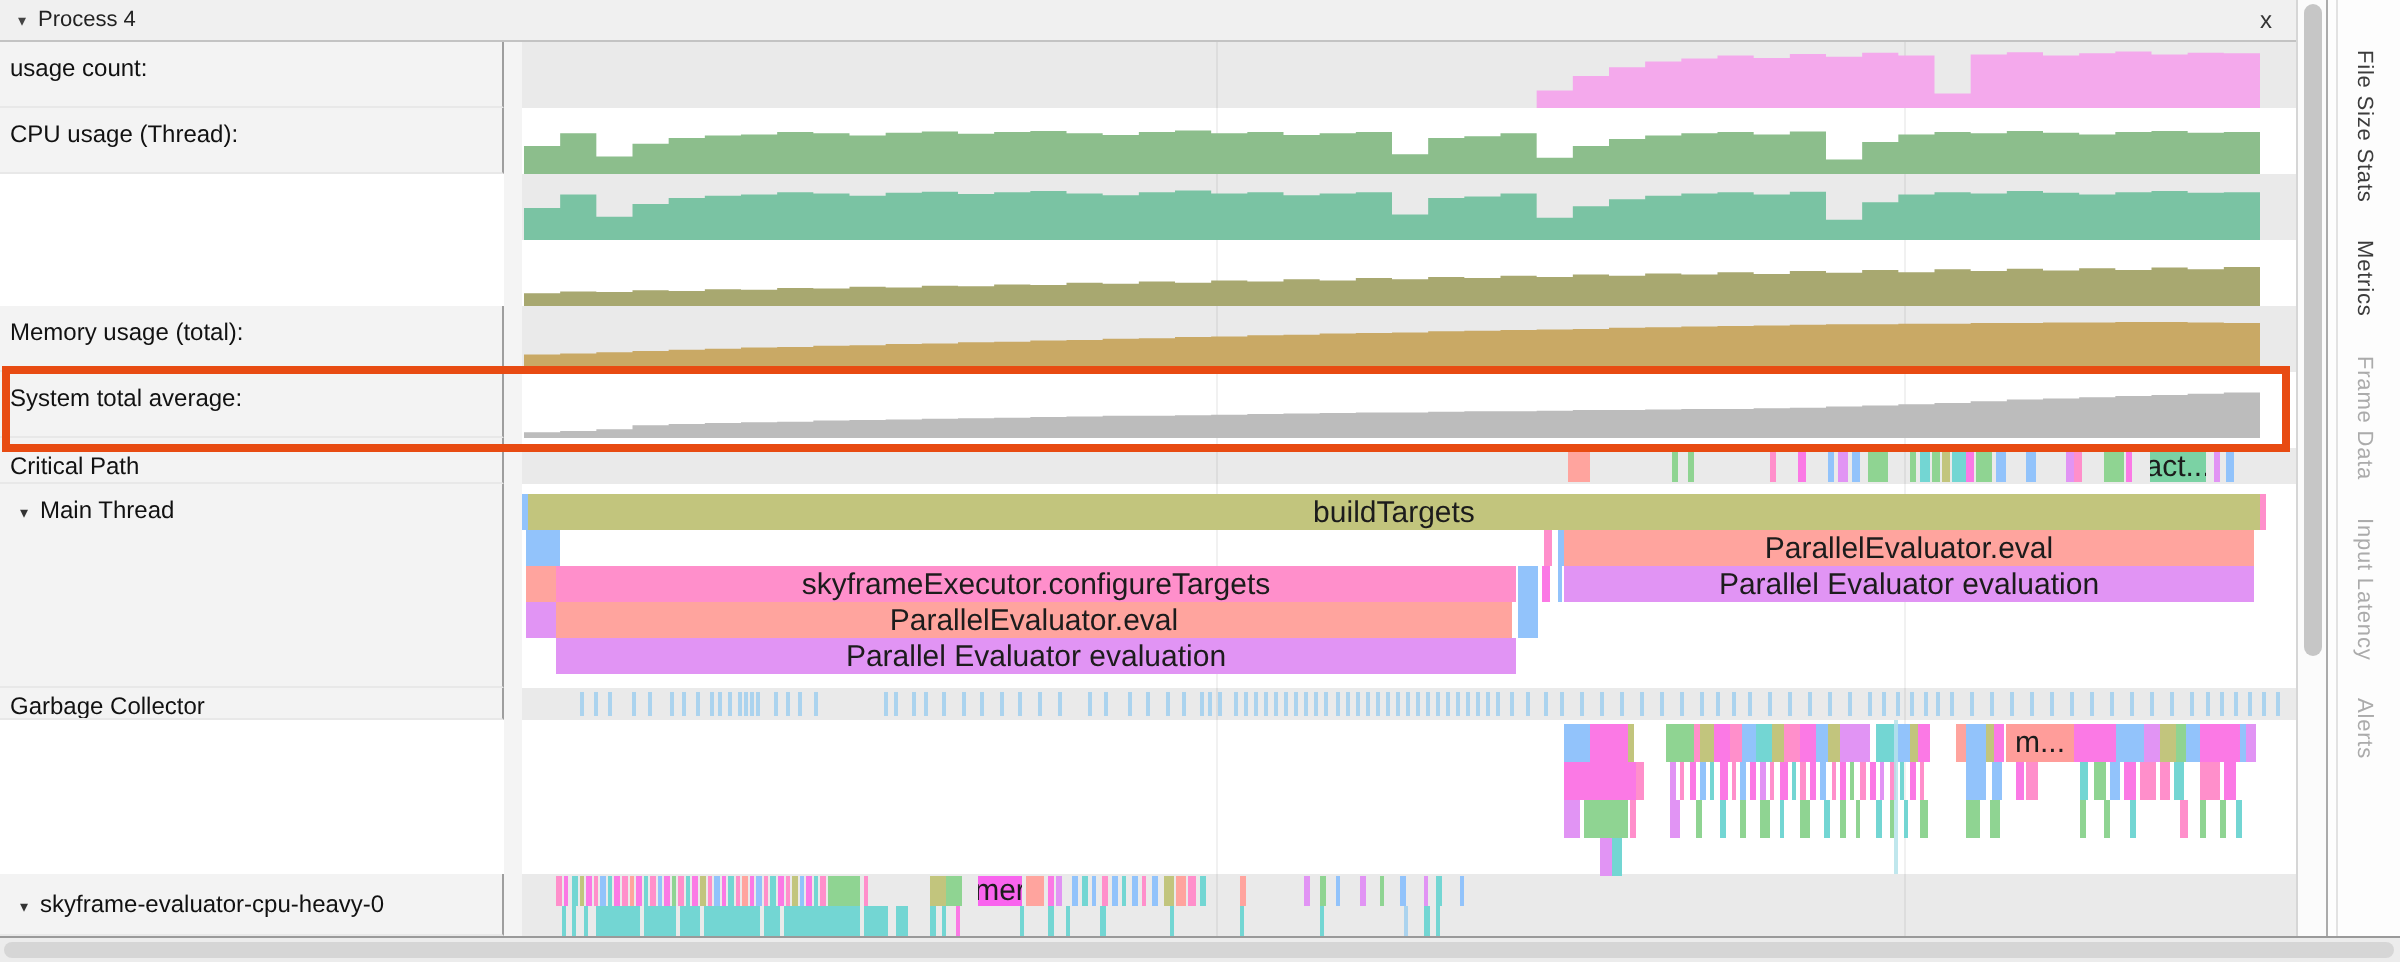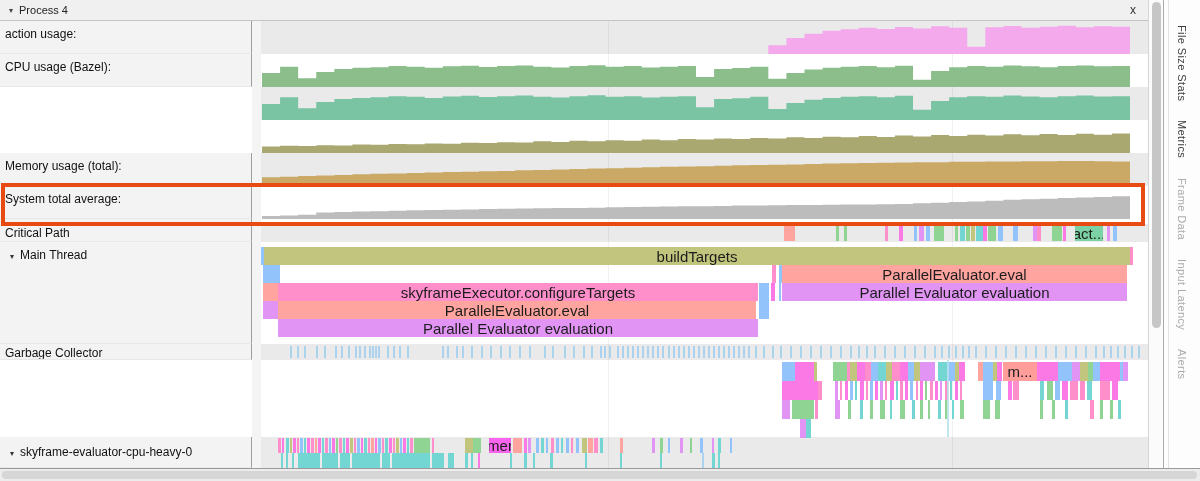--- a/index.html
+++ b/index.html
@@ -44,29 +44,29 @@
 
 <div class="app">
   <div class="timeline">
     <div class="pheader">
       <span class="arrow">▾</span>
       <span>Process 4</span>
       <span class="close">x</span>
     </div>
     <div id="rows">
         <div class="row" style="height: 33px;">
-          <div class="lbl">action usage:</div>
+          <div class="lbl">usage count:</div>
           <div class="trk" style="background: rgb(234, 234, 234);">
             <svg viewBox="0 0 48 100" preserveAspectRatio="none" width="868" height="30">
               <polygon points="0,100 0,100.0 1,100.0 1,100.0 2,100.0 2,100.0 3,100.0 3,100.0 4,100.0 4,100.0 5,100.0 5,100.0 6,100.0 6,100.0 7,100.0 7,100.0 8,100.0 8,100.0 9,100.0 9,100.0 10,100.0 10,100.0 11,100.0 11,100.0 12,100.0 12,100.0 13,100.0 13,100.0 14,100.0 14,100.0 15,100.0 15,100.0 16,100.0 16,100.0 17,100.0 17,100.0 18,100.0 18,100.0 19,100.0 19,100.0 20,100.0 20,100.0 21,100.0 21,100.0 22,100.0 22,100.0 23,100.0 23,100.0 24,100.0 24,100.0 25,100.0 25,100.0 26,100.0 26,100.0 27,100.0 27,100.0 28,100.0 28,70.9 29,70.9 29,46.6 30,46.6 30,32.1 31,32.1 31,22.4 32,22.4 32,17.5 33,17.5 33,12.7 34,12.7 34,16.6 35,16.6 35,9.8 36,9.8 36,14.6 37,14.6 37,7.9 38,7.9 38,12.7 39,12.7 39,75.8 40,75.8 40,10.8 41,10.8 41,6.9 42,6.9 42,12.7 43,12.7 43,8.8 44,8.8 44,5.9 45,5.9 45,10.8 46,10.8 46,7.9 47,7.9 47,8.8 48,8.8 48,100" fill="#f4a9ec"></polygon>
             </svg>
           </div>
         </div>
         <div class="row" style="height: 33px;">
-          <div class="lbl">CPU usage (Bazel):</div>
+          <div class="lbl">CPU usage (Thread):</div>
           <div class="trk" style="background: rgb(255, 255, 255);">
             <svg viewBox="0 0 48 100" preserveAspectRatio="none" width="868" height="30">
               <polygon points="0,100 0,53.4 1,53.4 1,32.1 2,32.1 2,70.9 3,70.9 3,49.6 4,49.6 4,39.9 5,39.9 5,36.0 6,36.0 6,34.0 7,34.0 7,30.2 8,30.2 8,32.1 9,32.1 9,36.0 10,36.0 10,31.1 11,31.1 11,29.2 12,29.2 12,33.1 13,33.1 13,30.2 14,30.2 14,28.2 15,28.2 15,32.1 16,32.1 16,35.0 17,35.0 17,30.2 18,30.2 18,27.3 19,27.3 19,32.1 20,32.1 20,30.2 21,30.2 21,35.0 22,35.0 22,32.1 23,32.1 23,30.2 24,30.2 24,67.0 25,67.0 25,39.9 26,39.9 26,36.9 27,36.9 27,32.1 28,32.1 28,72.8 29,72.8 29,53.4 30,53.4 30,41.8 31,41.8 31,36.0 32,36.0 32,32.1 33,32.1 33,30.2 34,30.2 34,34.0 35,34.0 35,29.2 36,29.2 36,75.8 37,75.8 37,46.6 38,46.6 38,34.0 39,34.0 39,30.2 40,30.2 40,32.1 41,32.1 41,28.2 42,28.2 42,31.1 43,31.1 43,34.0 44,34.0 44,30.2 45,30.2 45,28.2 46,28.2 46,31.1 47,31.1 47,30.2 48,30.2 48,100" fill="#8cbe8c"></polygon>
             </svg>
           </div>
         </div>
         <div class="row" style="height: 33px;">
           <div class="trk" style="background: rgb(234, 234, 234);">
             <svg viewBox="0 0 48 100" preserveAspectRatio="none" width="868" height="30">
               <polygon points="0,100 0,46.6 1,46.6 1,24.3 2,24.3 2,61.2 3,61.2 3,39.9 4,39.9 4,30.2 5,30.2 5,26.3 6,26.3 6,24.3 7,24.3 7,20.5 8,20.5 8,22.4 9,22.4 9,26.3 10,26.3 10,21.4 11,21.4 11,19.5 12,19.5 12,23.4 13,23.4 13,20.5 14,20.5 14,18.5 15,18.5 15,22.4 16,22.4 16,25.3 17,25.3 17,20.5 18,20.5 18,17.5 19,17.5 19,22.4 20,22.4 20,20.5 21,20.5 21,25.3 22,25.3 22,22.4 23,22.4 23,20.5 24,20.5 24,57.3 25,57.3 25,30.2 26,30.2 26,27.3 27,27.3 27,22.4 28,22.4 28,63.1 29,63.1 29,43.7 30,43.7 30,32.1 31,32.1 31,26.3 32,26.3 32,22.4 33,22.4 33,20.5 34,20.5 34,24.3 35,24.3 35,19.5 36,19.5 36,66.1 37,66.1 37,36.9 38,36.9 38,24.3 39,24.3 39,20.5 40,20.5 40,22.4 41,22.4 41,18.5 42,18.5 42,21.4 43,21.4 43,24.3 44,24.3 44,20.5 45,20.5 45,18.5 46,18.5 46,21.4 47,21.4 47,20.5 48,20.5 48,100" fill="#7ac3a3"></polygon>

